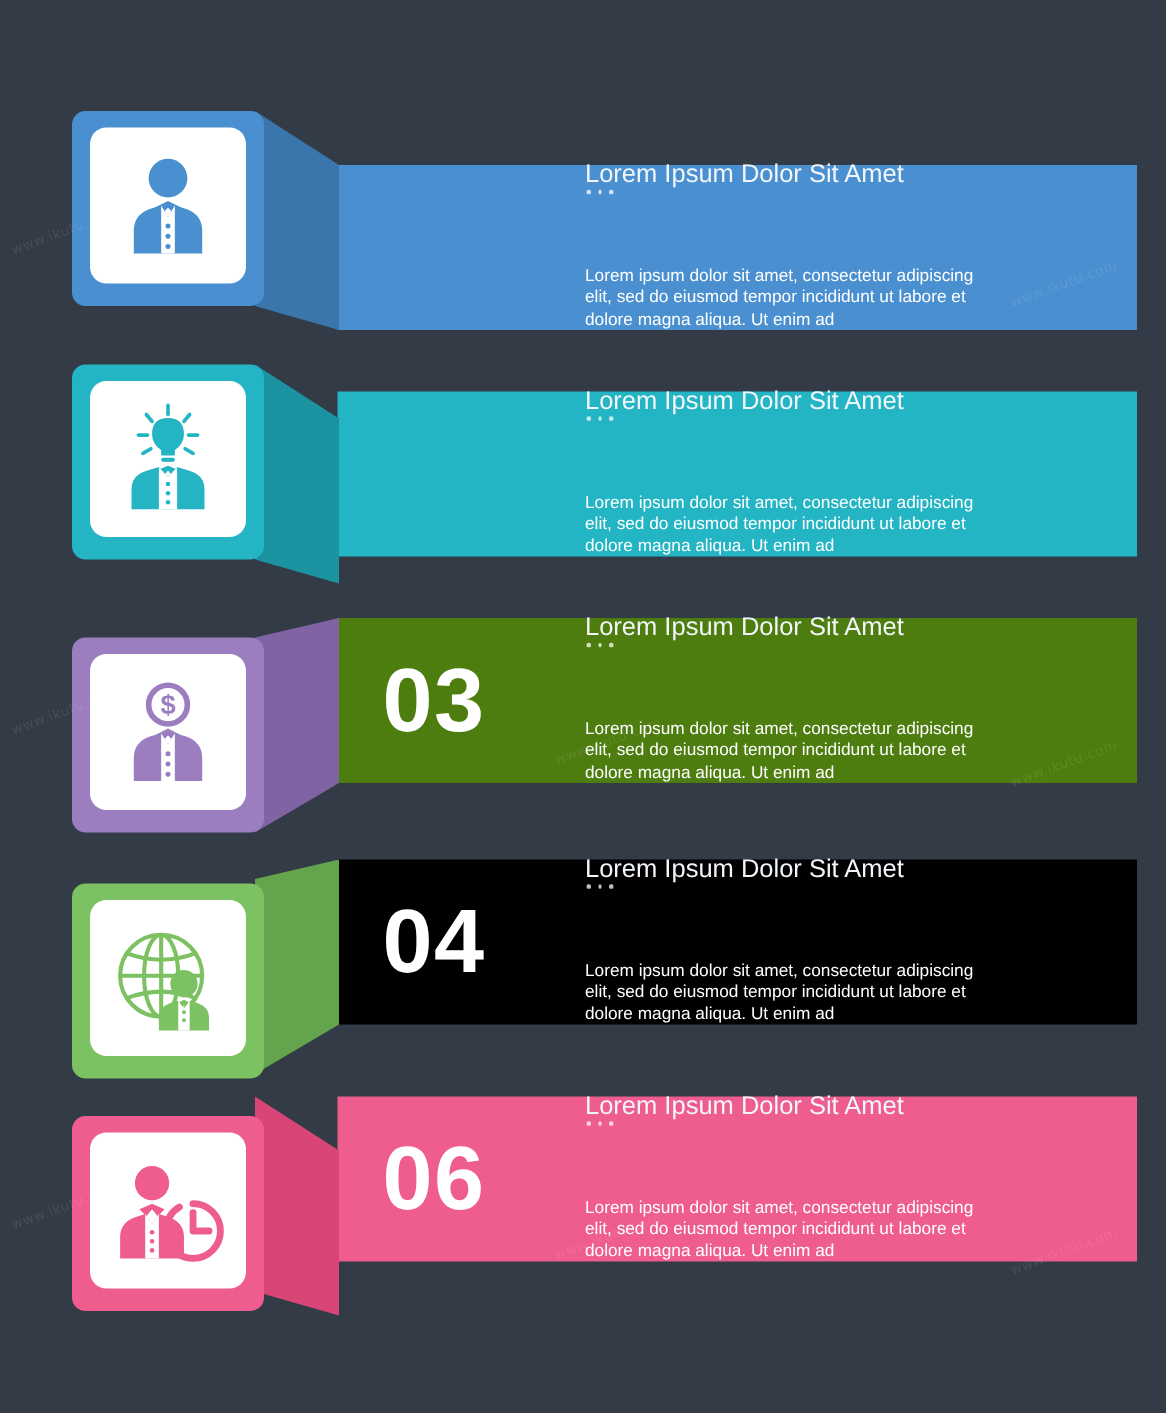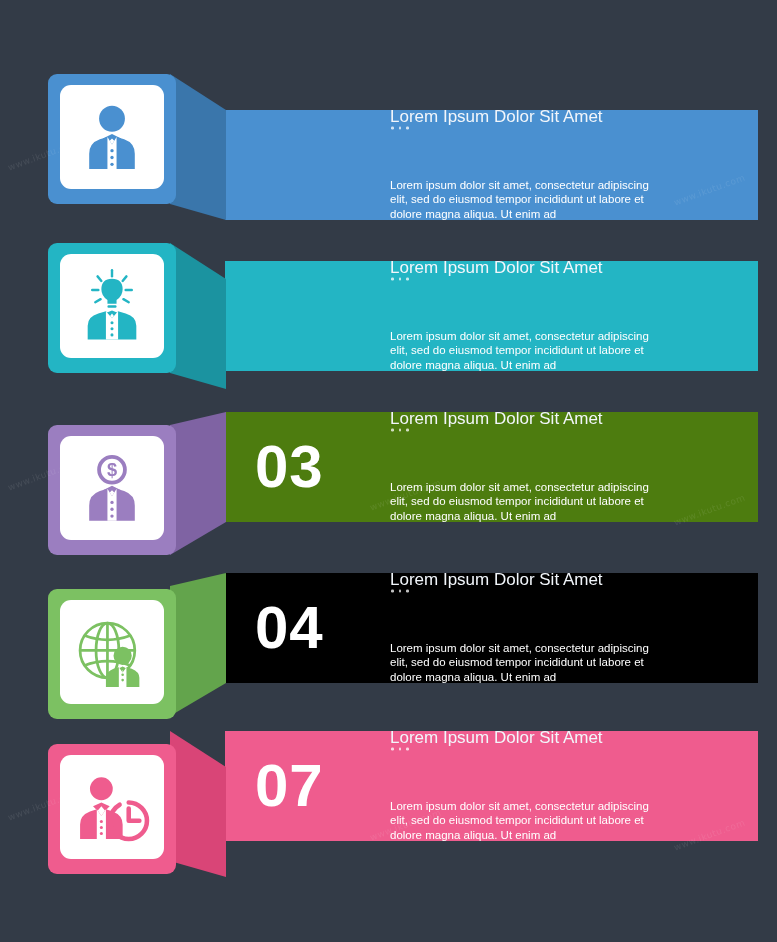--- a/index.html
+++ b/index.html
@@ -278,21 +278,21 @@
         <path d="M42 96 L42 84 Q42 76 52 72 L59 70 L64 77 L69 70 L76 72 Q86 76 86 84 L86 96 Z" fill="#7cc162"></path>
         <path d="M59 70 L64 77 L69 70 L69 96 L59 96 Z" fill="#ffffff"></path>
         <circle cx="64" cy="80" r="1.7" fill="#7cc162"></circle>
         <circle cx="64" cy="87" r="1.7" fill="#7cc162"></circle>
       </svg>
         </div>
       </div>
     </div>
     <div class="step" style="top: 0px;">
       <div class="band" style="top: 731px; background: rgb(239, 92, 142);">
-        <div class="numeral">07</div>
+        <div class="numeral">06</div>
         <div class="copy">
           <div class="copy-title">Lorem Ipsum Dolor Sit Amet</div>
           <div class="dots">
             <i></i>
             <i></i>
             <i></i>
           </div>
           <div class="copy-body">Lorem ipsum dolor sit amet, consectetur adipiscing elit, sed do eiusmod tempor incididunt ut labore et dolore magna aliqua. Ut enim ad</div>
         </div>
       </div>

